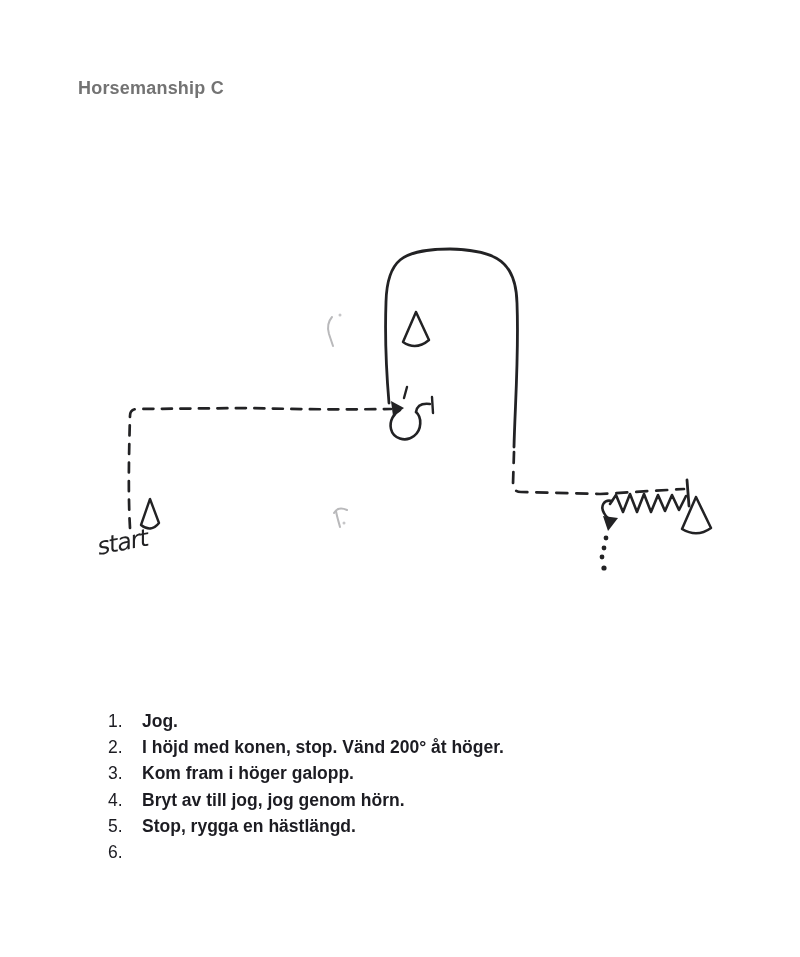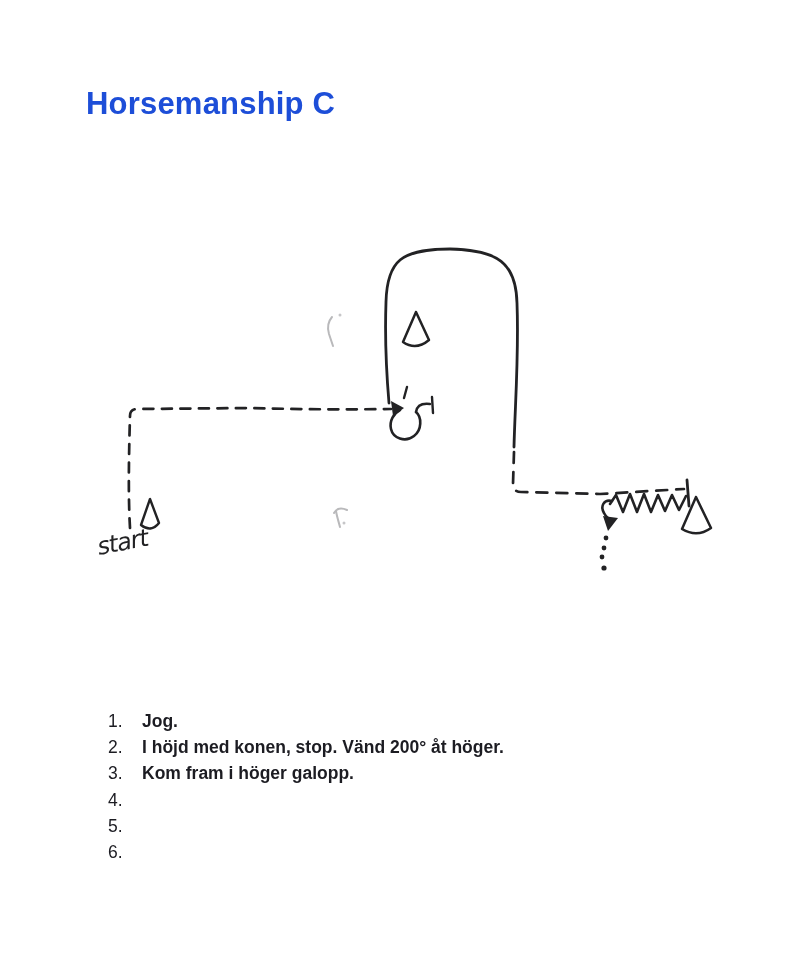--- a/index.html
+++ b/index.html
@@ -7,22 +7,22 @@
     width:800px;height:957px;
     background:#ffffff;
     font-family:"Liberation Sans","DejaVu Sans",sans-serif;
     color:#1c1c1f;
     position:relative;
     overflow:hidden;
   }
   .page{position:absolute;inset:0;width:800px;height:957px;}
   .title{
     position:absolute;left:78px;top:78px;
-    font-size:31px;font-weight:700;color:#1d4ed8;
-    letter-spacing:.2px;margin:8px;
+    font-size:18px;font-weight:700;color:#737373;
+    letter-spacing:.2px;margin:0;
   }
   .diagram-svg{position:absolute;left:0;top:0;width:800px;height:957px;}
   .ink{stroke:#222224;fill:none;stroke-linecap:round;stroke-linejoin:round;}
   .faint{stroke:#b9b9bb;fill:none;stroke-linecap:round;stroke-linejoin:round;}
   .start-text{
     font-family:"DejaVu Sans","Liberation Sans",sans-serif;
     font-style:italic;font-size:24px;fill:#222224;letter-spacing:-1px;
   }
   .instructions{
     position:absolute;left:108px;top:708px;
@@ -114,22 +114,24 @@
     <div class="instruction-item">
       <span class="instruction-num">2.</span>
       <span class="instruction-text">I höjd med konen, stop. Vänd 200° åt höger.</span>
     </div>
     <div class="instruction-item">
       <span class="instruction-num">3.</span>
       <span class="instruction-text">Kom fram i höger galopp.</span>
     </div>
     <div class="instruction-item">
       <span class="instruction-num">4.</span>
+      <span class="instruction-text">Bryt av till jog, jog genom hörn.</span>
     </div>
     <div class="instruction-item">
       <span class="instruction-num">5.</span>
+      <span class="instruction-text">Stop, rygga en hästlängd.</span>
     </div>
     <div class="instruction-item">
       <span class="instruction-num">6.</span>
     </div>
   </div>
 
 </div>
 
 </body></html>

